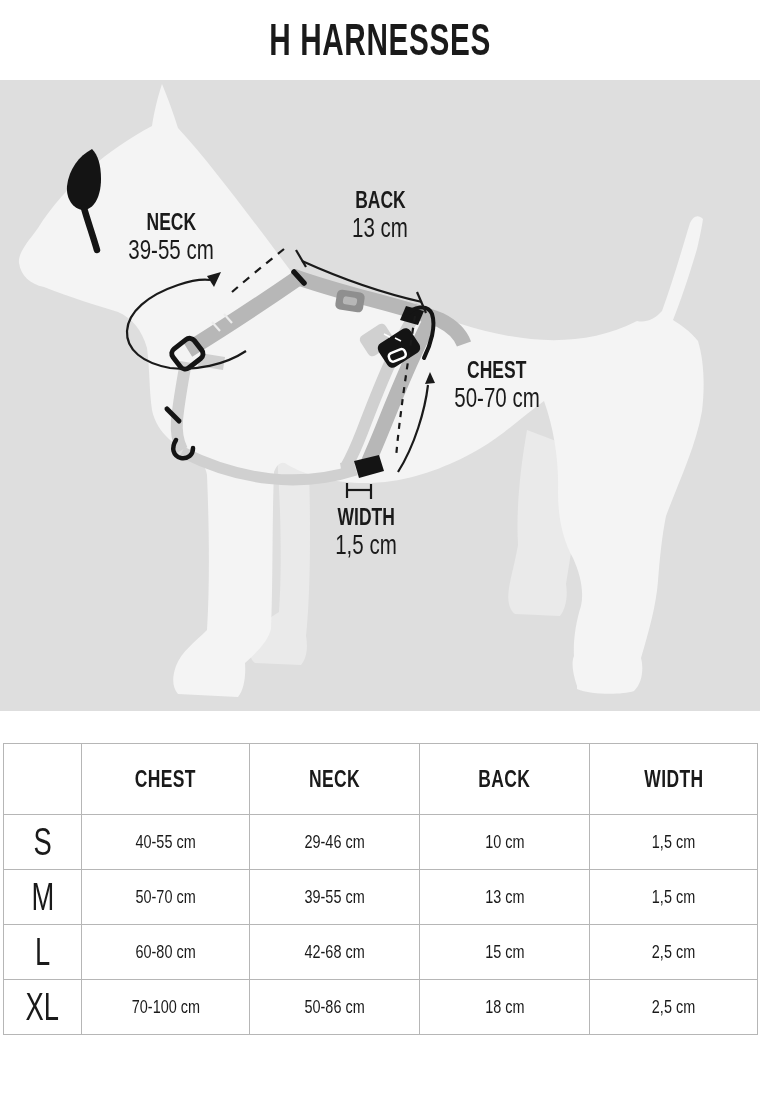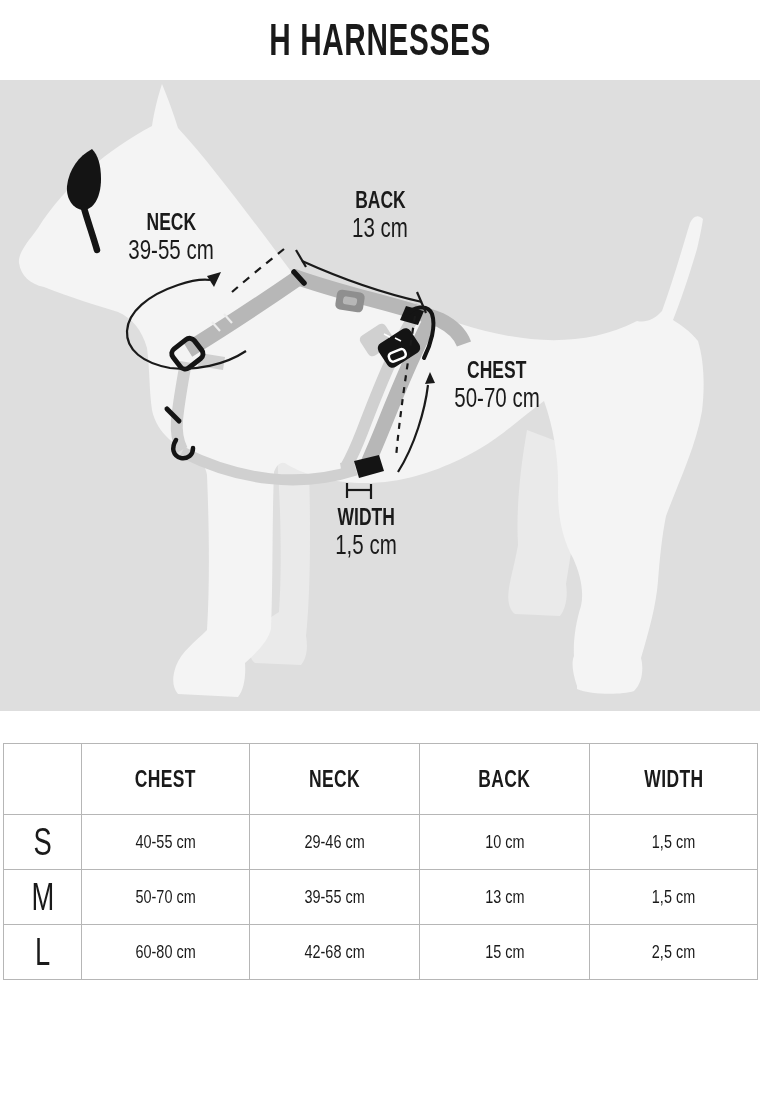--- a/index.html
+++ b/index.html
@@ -230,14 +230,21 @@
       <td><span class="cond">13 cm</span></td>
       <td><span class="cond">1,5 cm</span></td>
     </tr>
     <tr>
       <td class="size-cell"><span class="cond">L</span></td>
       <td><span class="cond">60-80 cm</span></td>
       <td><span class="cond">42-68 cm</span></td>
       <td><span class="cond">15 cm</span></td>
       <td><span class="cond">2,5 cm</span></td>
     </tr>
+    <tr>
+      <td class="size-cell"><span class="cond">XL</span></td>
+      <td><span class="cond">70-100 cm</span></td>
+      <td><span class="cond">50-86 cm</span></td>
+      <td><span class="cond">18 cm</span></td>
+      <td><span class="cond">2,5 cm</span></td>
+    </tr>
   </tbody>
 </table>
 
 </body></html>

